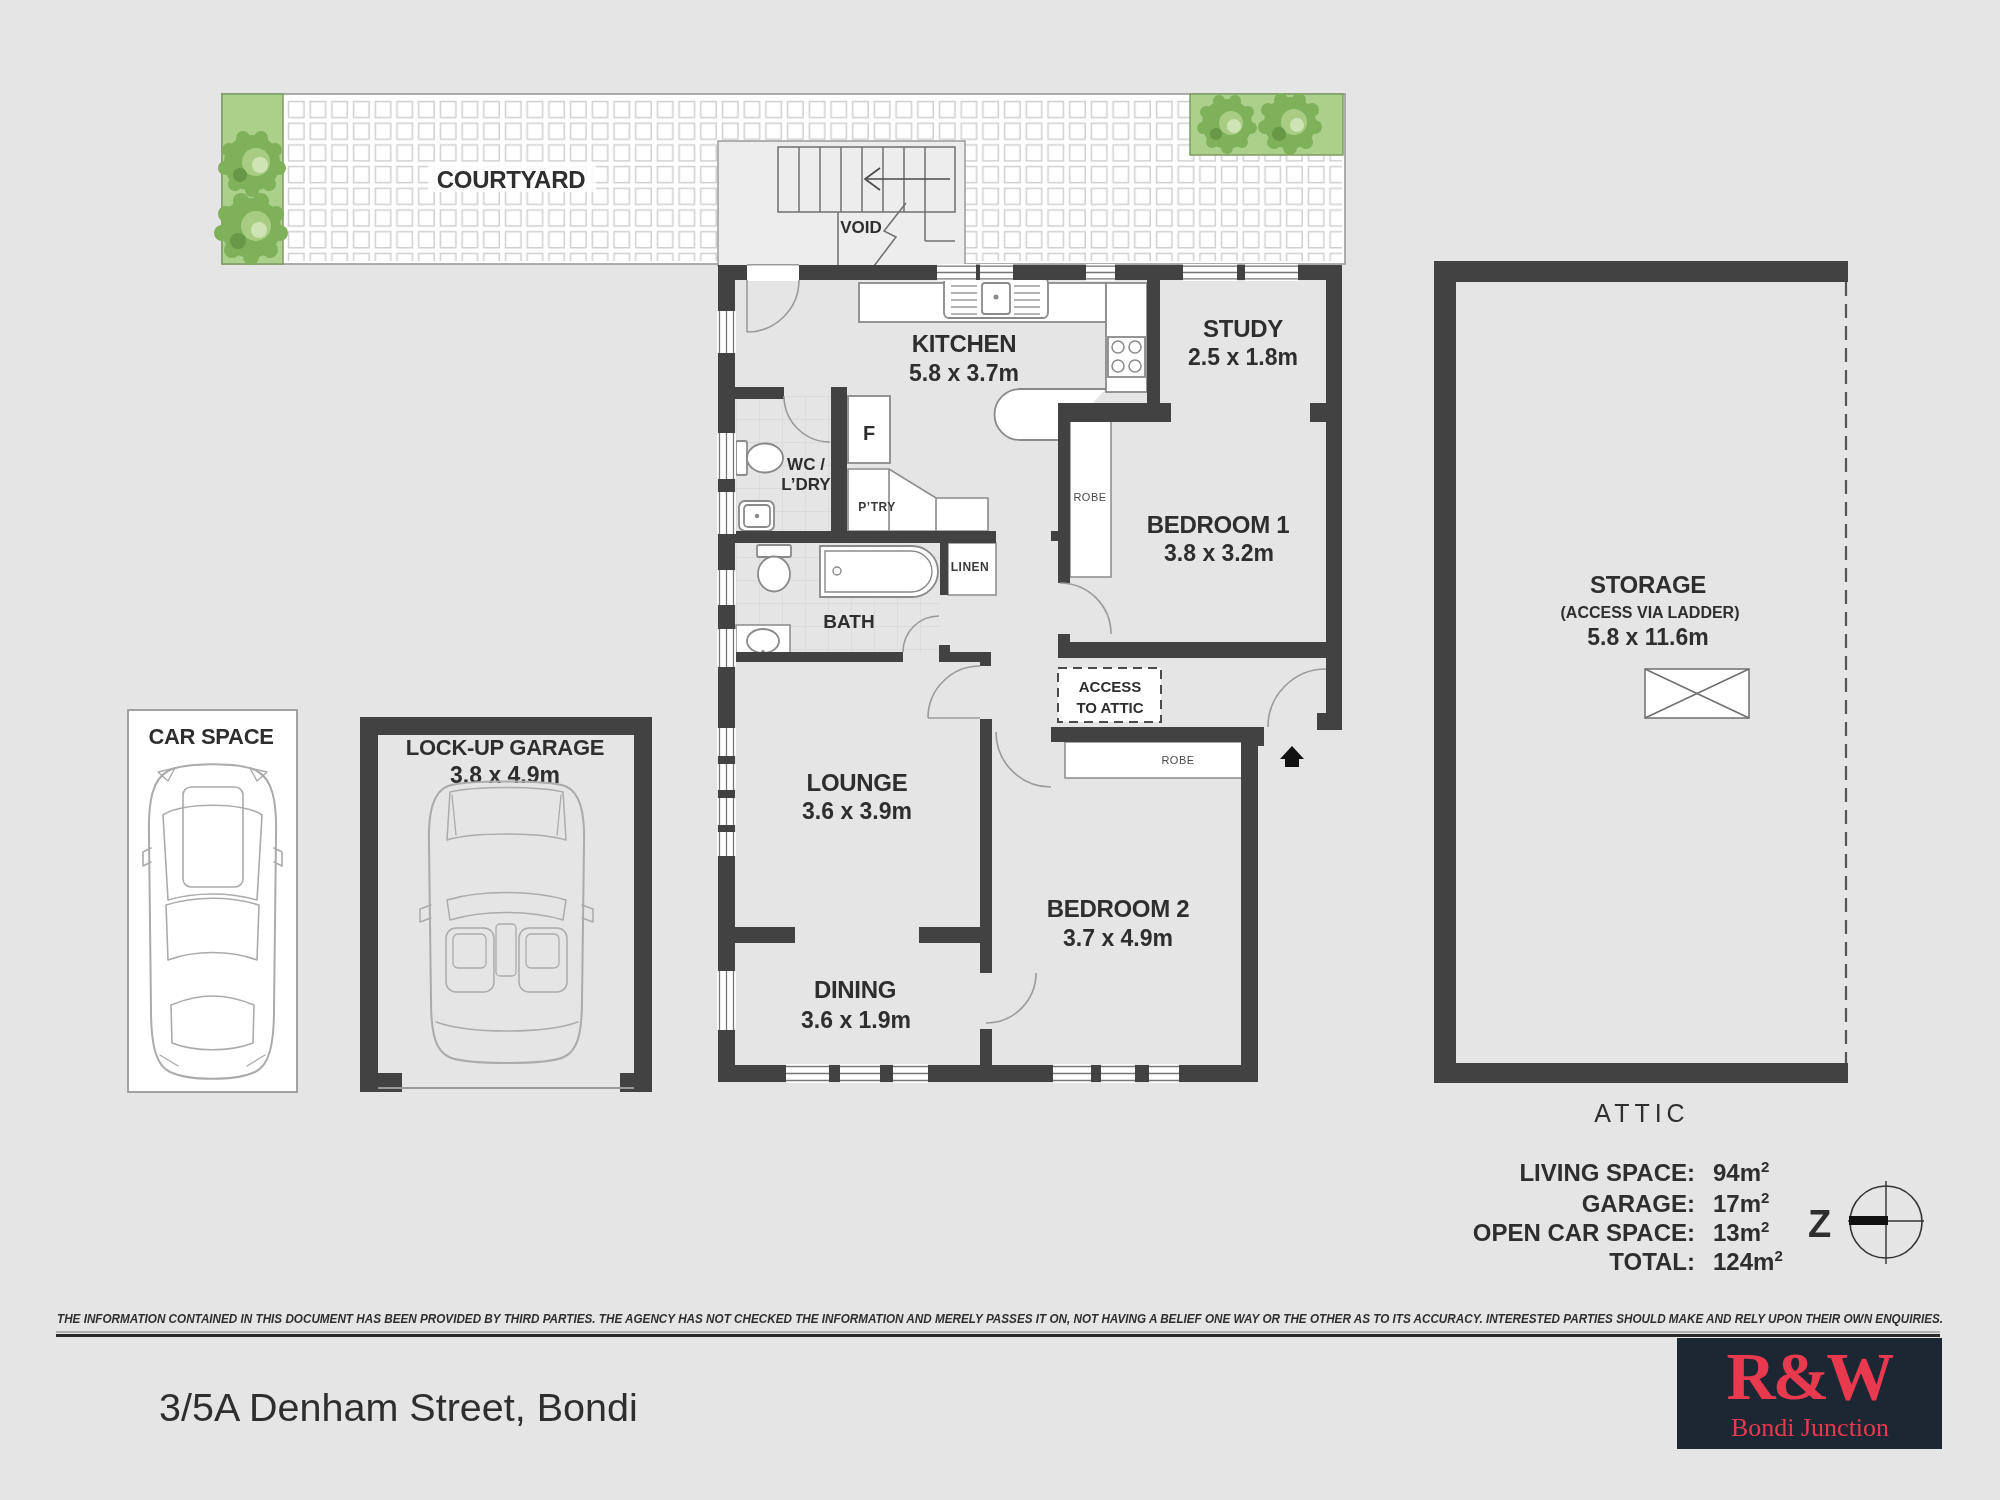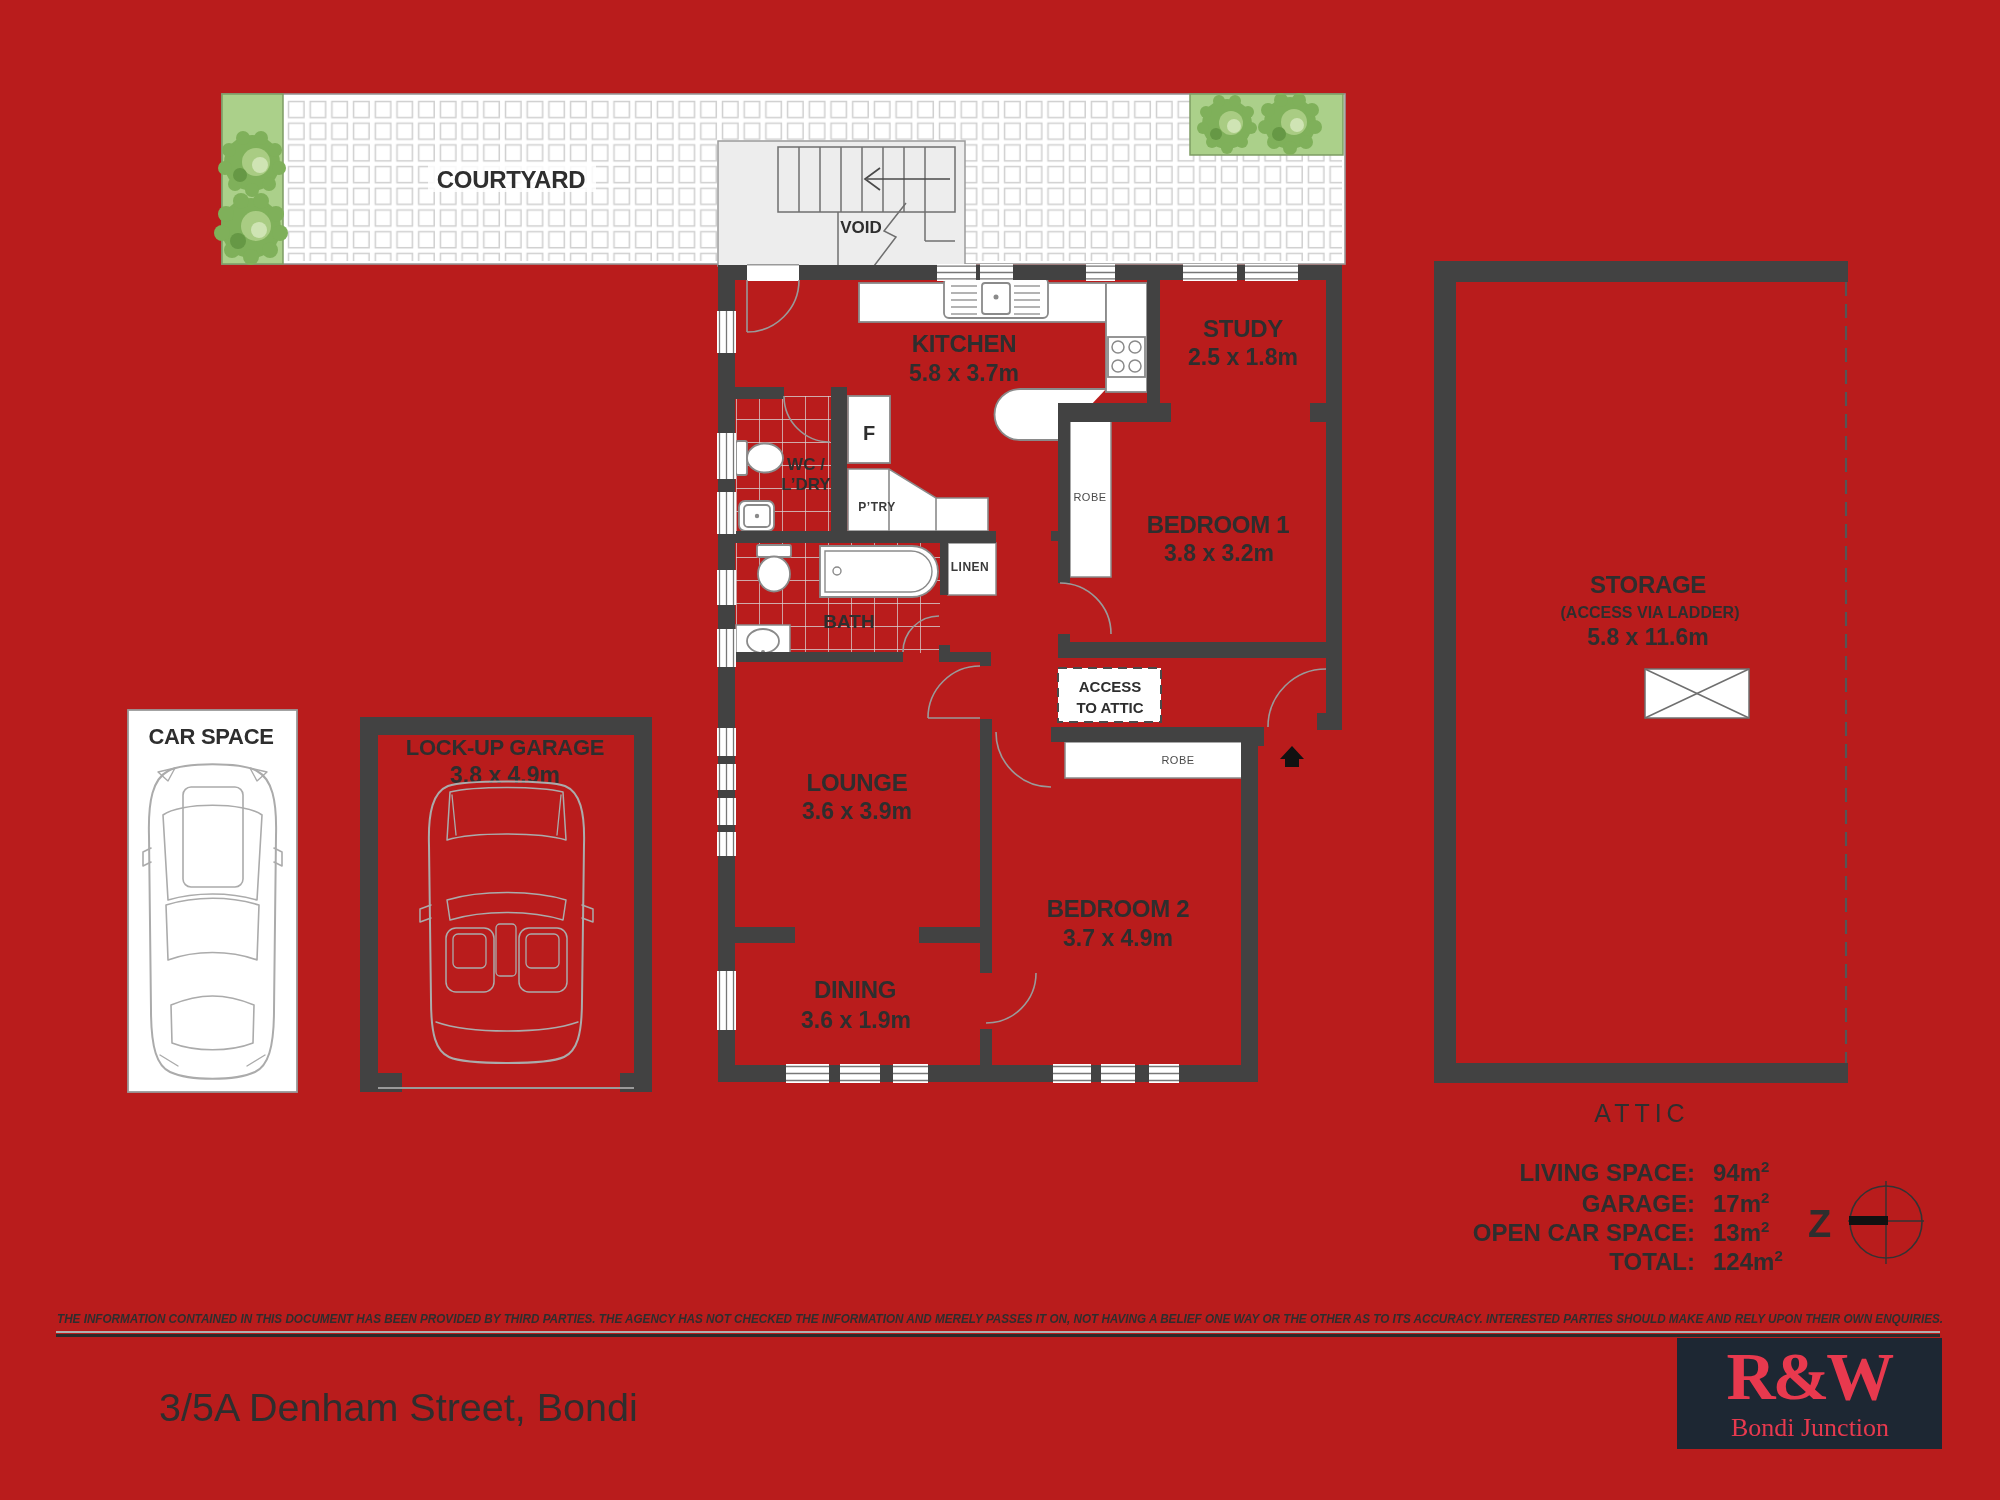--- a/index.html
+++ b/index.html
@@ -1,16 +1,16 @@
 <!DOCTYPE html>
 <html><head>
 <meta charset="utf-8">
 <style>
   html,body{margin:0;padding:0;background:#ffffff;}
-  .page{position:relative;width:2000px;height:1500px;background:#b91c1c;overflow:hidden;
+  .page{position:relative;width:2000px;height:1500px;background:#e5e5e5;overflow:hidden;
         font-family:"Liberation Sans", sans-serif;}
   svg text{font-family:"Liberation Sans", sans-serif;fill:#2e2e2e;}
   .rm{font-weight:700;font-size:24px;letter-spacing:-.3px;}
   .dim{font-weight:700;font-size:23px;}
   .sm{font-weight:700;font-size:12px;letter-spacing:.5px;fill:#3a3a3a;}
   .wall{fill:#424242;}
   .thin2{fill:#fff;stroke:#8a8a8a;stroke-width:1.8;}
   .door{fill:none;stroke:#9a9a9a;stroke-width:1.6;}
   .car{fill:none;stroke:#ababab;stroke-width:2;stroke-linejoin:round;stroke-linecap:round;}
 </style>

